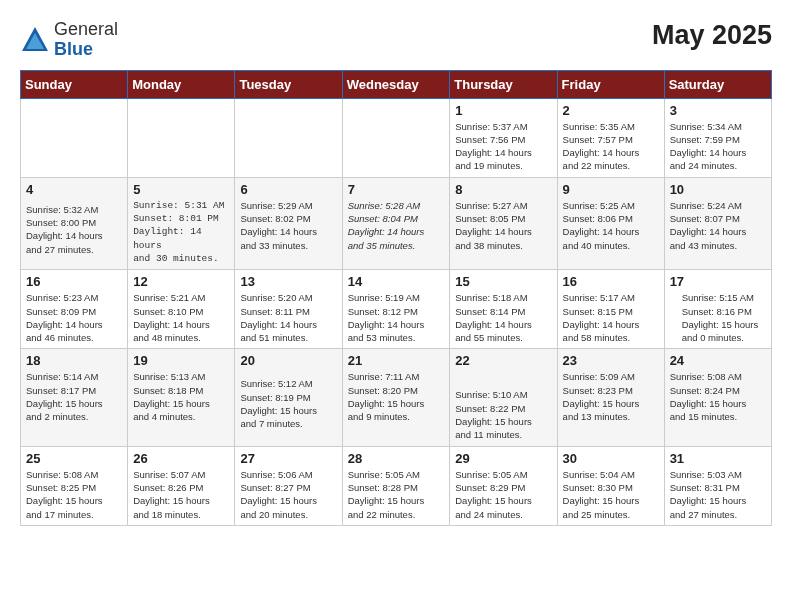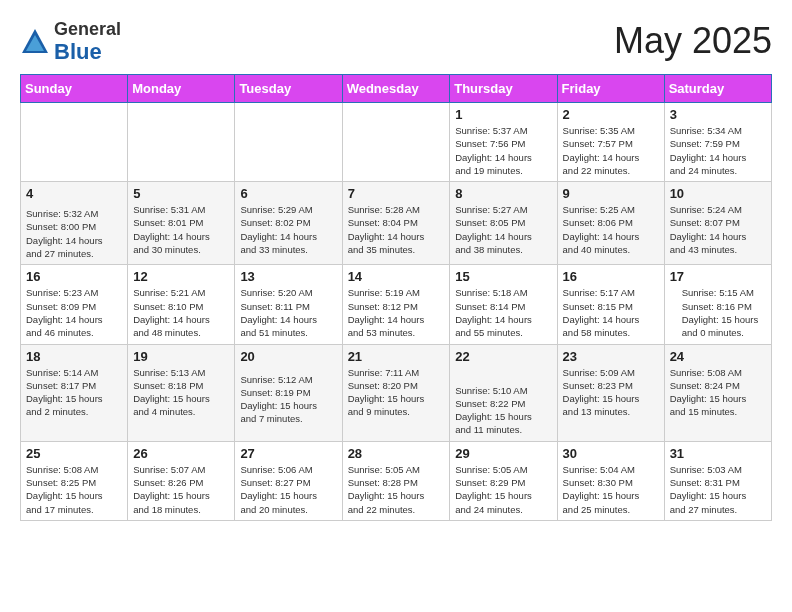--- a/index.html
+++ b/index.html
@@ -20,52 +20,52 @@
       display: flex;
       align-items: center;
     }
     .logo-text {
       display: flex;
       flex-direction: column;
       line-height: 1.1;
     }
     .logo-general {
       font-size: 18px;
-      font-weight: bold;
+      font-weight: normal;
       color: #333;
     }
     .logo-blue {
-      font-size: 22px;
+      font-size: 18px;
       font-weight: bold;
       color: #1a5fa8;
     }
     .logo-icon {
       width: 30px;
       height: 30px;
       margin-right: 4px;
     }
     .title-block {
       text-align: right;
     }
     .month-year {
-      font-size: 36px;
-      font-weight: normal;
+      font-size: 27px;
+      font-weight: bold;
       color: #222;
     }
     .location {
       font-size: 16px;
       color: #444;
     }
     .calendar {
       width: 100%;
       border-collapse: collapse;
       border: 1px solid #ccc;
     }
     .calendar th {
-      background-color: #d946ef;
+      background-color: #7f1d1d;
       color: #fff;
       font-size: 13px;
       font-weight: bold;
       padding: 6px 4px;
       text-align: left;
       border: 1px solid #2a6fb8;
     }
     .calendar td {
       border: 1px solid #ccc;
       vertical-align: top;
@@ -160,35 +160,35 @@
       <tr>
         <td>
           <span class="day-number">4</span>
           <div class="day-info" style="white-space: pre-line; margin-top: 6px;">Sunrise: 5:32 AM
 Sunset: 8:00 PM
 Daylight: 14 hours
 and 27 minutes.</div>
         </td>
         <td>
           <span class="day-number">5</span>
-          <div class="day-info" style="white-space: pre-line;">Sunrise: 5:31 AM
+          <div class="day-info" style="white-space: pre-line; font-family: Liberation Mono, monospace;">Sunrise: 5:31 AM
 Sunset: 8:01 PM
 Daylight: 14 hours
 and 30 minutes.</div>
         </td>
         <td>
           <span class="day-number">6</span>
           <div class="day-info" style="white-space: pre-line;">Sunrise: 5:29 AM
 Sunset: 8:02 PM
 Daylight: 14 hours
 and 33 minutes.</div>
         </td>
         <td>
           <span class="day-number">7</span>
-          <div class="day-info" style="white-space: pre-line;">Sunrise: 5:28 AM
+          <div class="day-info" style="white-space: pre-line; font-style: italic;">Sunrise: 5:28 AM
 Sunset: 8:04 PM
 Daylight: 14 hours
 and 35 minutes.</div>
         </td>
         <td>
           <span class="day-number">8</span>
           <div class="day-info" style="white-space: pre-line;">Sunrise: 5:27 AM
 Sunset: 8:05 PM
 Daylight: 14 hours
 and 38 minutes.</div>

